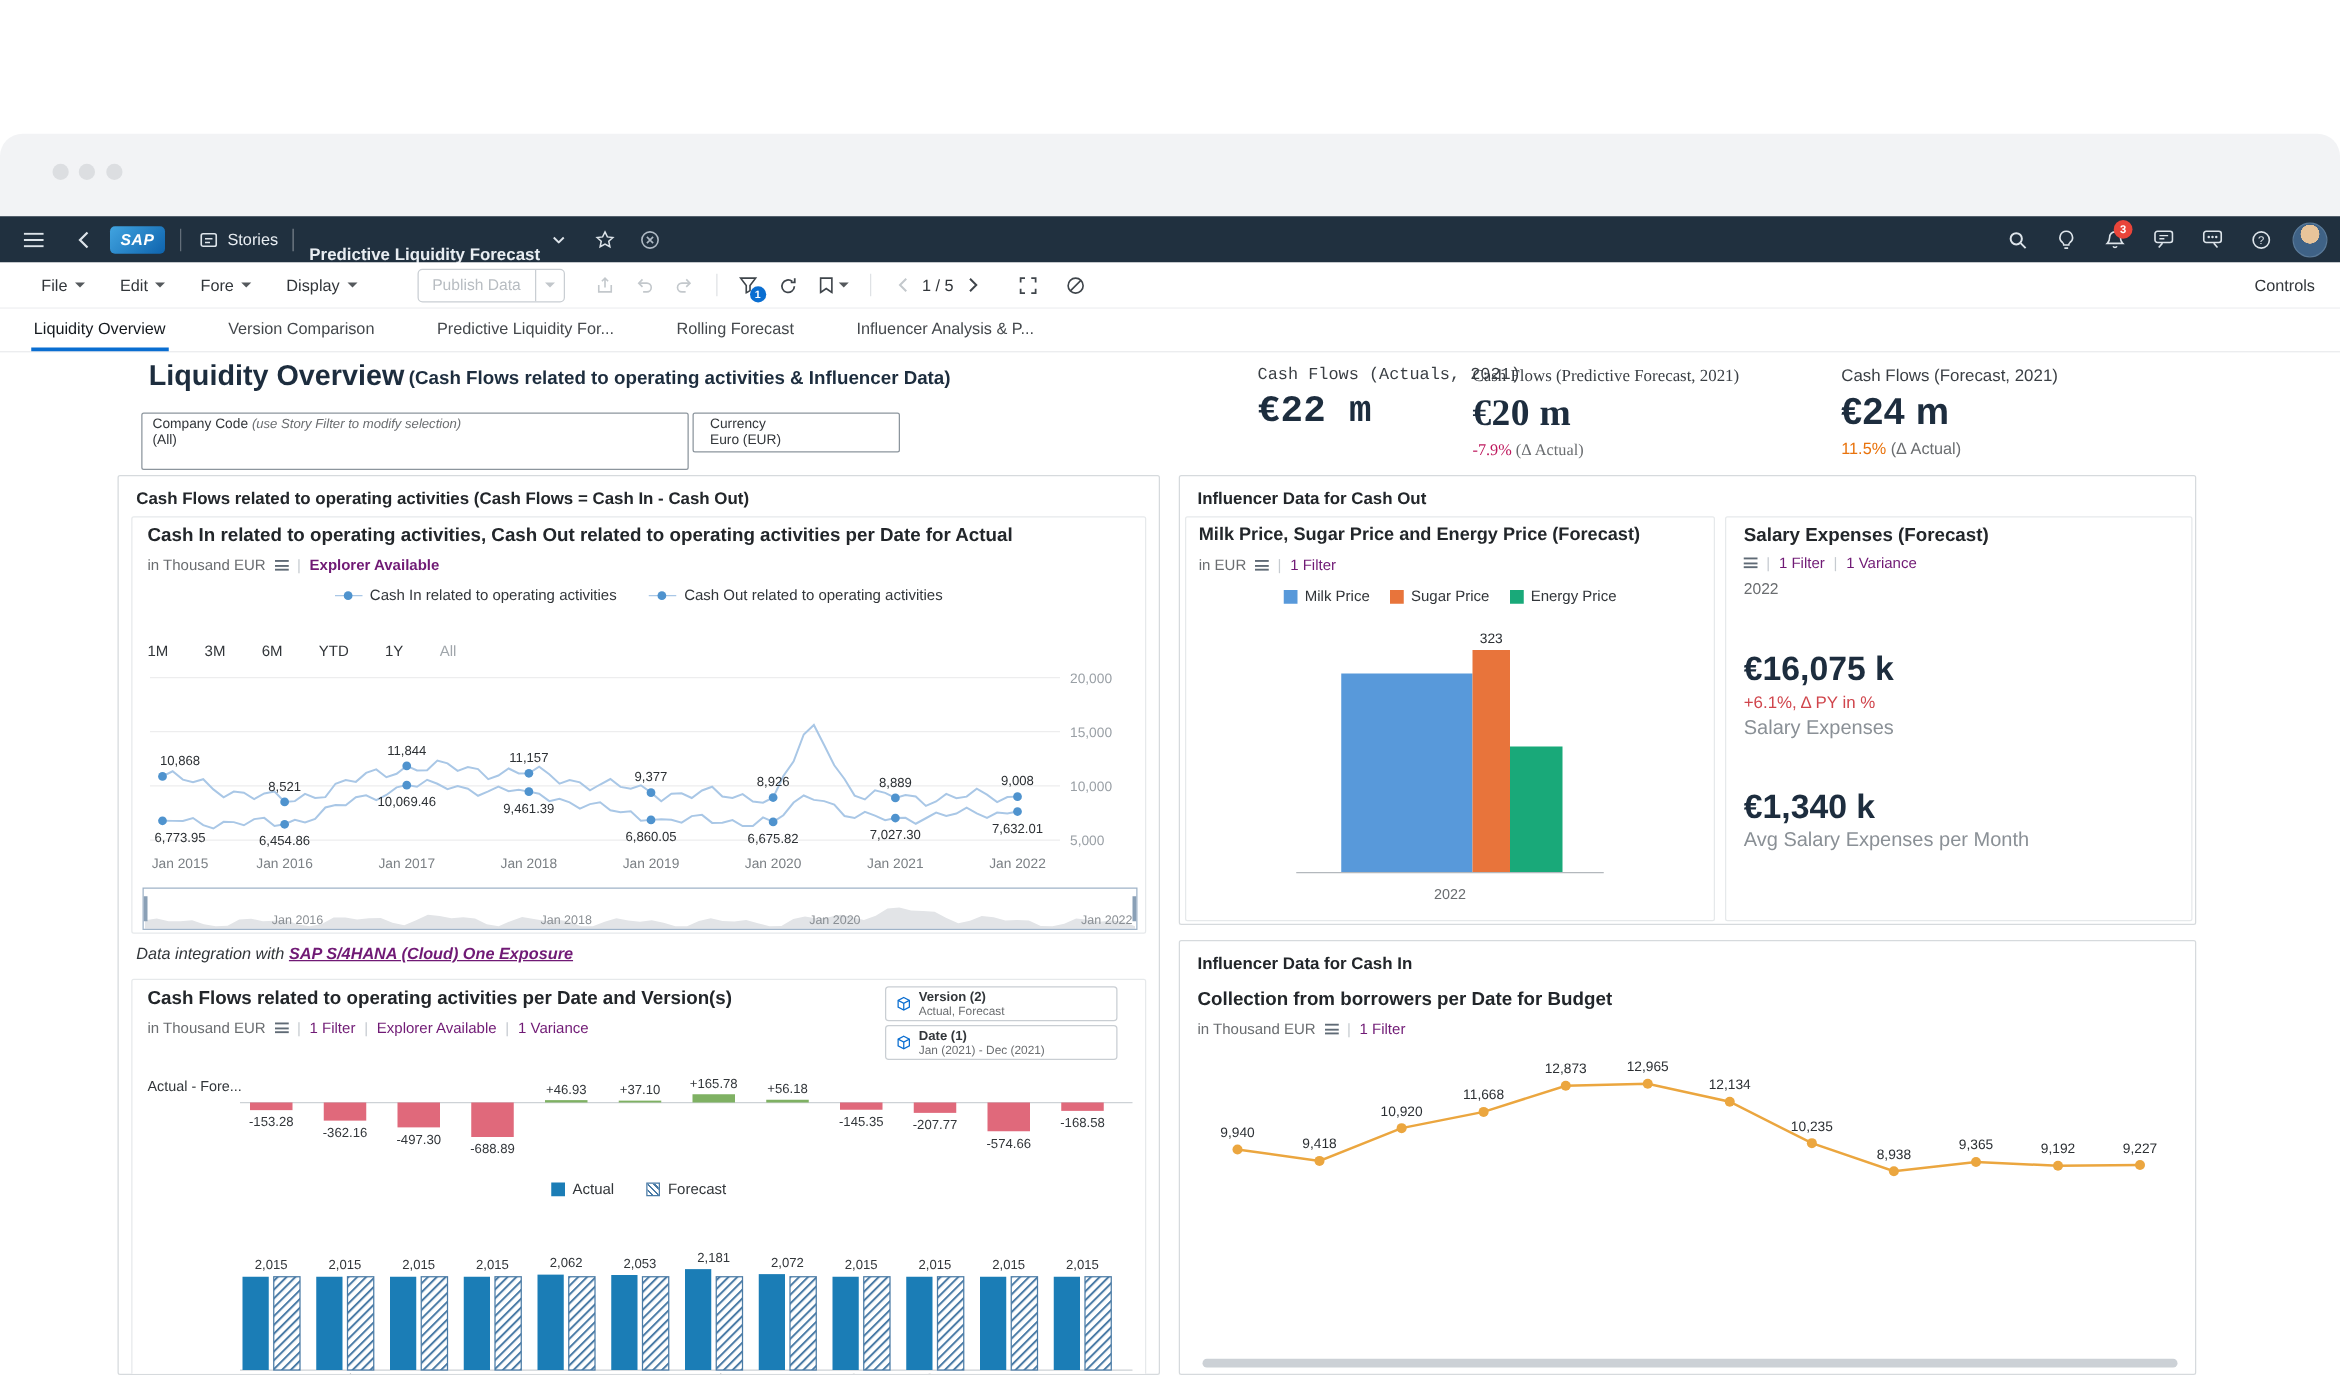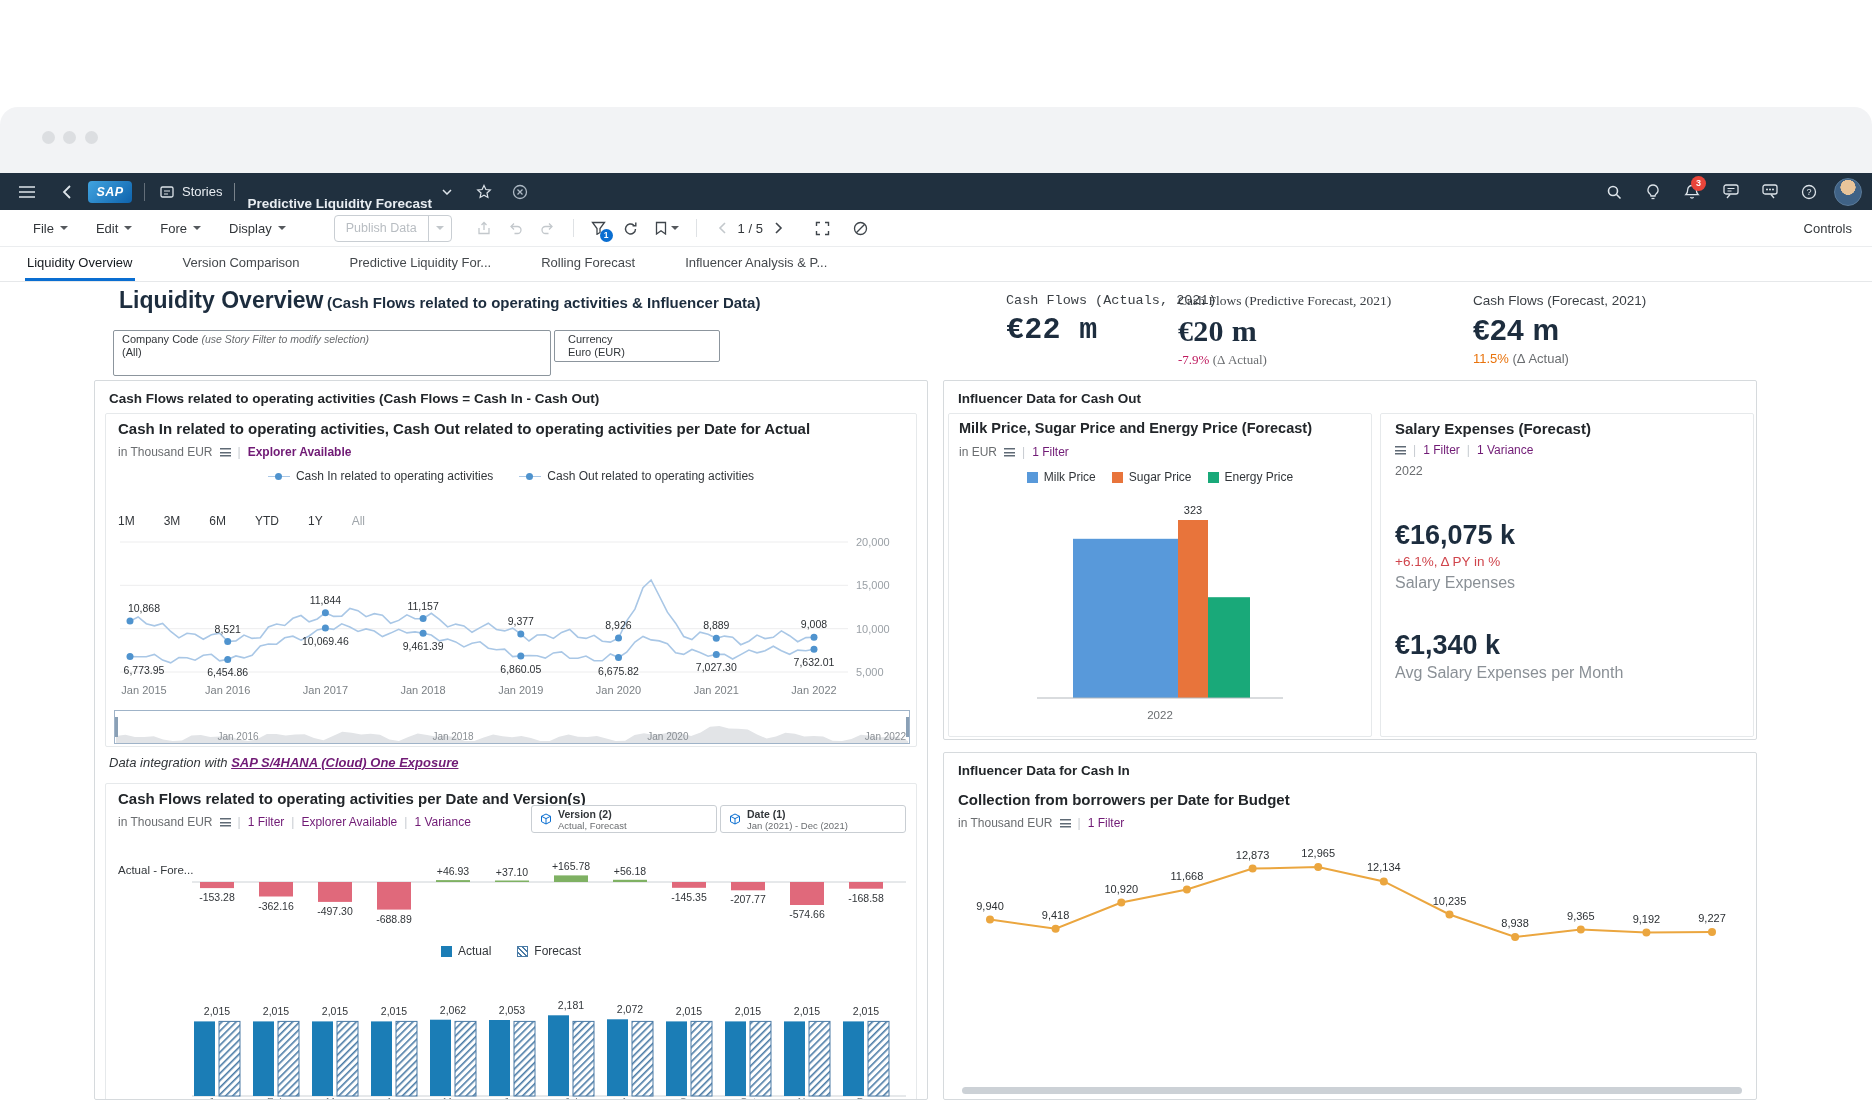--- a/index.html
+++ b/index.html
@@ -60,21 +60,21 @@
   .lg-line::after{content:"";position:absolute;left:7px;top:1px;width:7px;height:7px;border-radius:50%;background:#4f93ce;}
   .lg-sq{width:11px;height:11px;display:inline-block;}
   .lg-hatch{width:11px;height:11px;display:inline-block;border:1px solid #4a7ba6;box-sizing:border-box;background:repeating-linear-gradient(45deg,#fff 0 2px,#4a7ba6 2px 3.5px);}
   .ranges{position:absolute;left:12px;top:88px;display:flex;gap:29px;font-size:12px;color:#32363a;margin-top:12px;}
   .ranges span{cursor:pointer;}
   .ranges .dim{color:#a0a6ab;}
   .brush-wrap{position:absolute;cursor:col-resize;}
   .brush-sel{position:absolute;inset:0;border:1px solid #9fb3c8;}
   .brush-h{position:absolute;top:20%;width:3px;height:60%;background:#8aa0b6;}
   .brush-lbl{position:absolute;bottom:2px;font-size:10px;color:#8a8f94;}
-  .chips{position:absolute;right:10px;top:5px;display:flex;gap:3px;margin-top:16px;}
+  .chips{position:absolute;right:22px;top:5px;display:flex;flex-direction:column;gap:3px;}
   .chip{display:flex;align-items:center;gap:6px;border:1px solid #c9ced3;border-radius:3px;background:#fff;height:26px;padding:0 8px;width:168px;cursor:pointer;}
   .chip .t{font-size:10.5px;font-weight:bold;color:#32363a;line-height:12px;}
   .chip .v{font-size:9.5px;color:#6a6d70;line-height:11px;white-space:nowrap;}
   .note{font-size:13px;font-style:italic;color:#32363a;white-space:nowrap;}
   .note .link{font-weight:bold;text-decoration:underline;}
   .scrollbar{position:absolute;height:7px;border-radius:4px;background:#ccd1d6;cursor:pointer;}
   .gray-big{font-size:16px;color:#8a9096;}
   .big-val{font-size:27px;font-weight:bold;color:#1d2d3e;}
 </style>
 </head>

